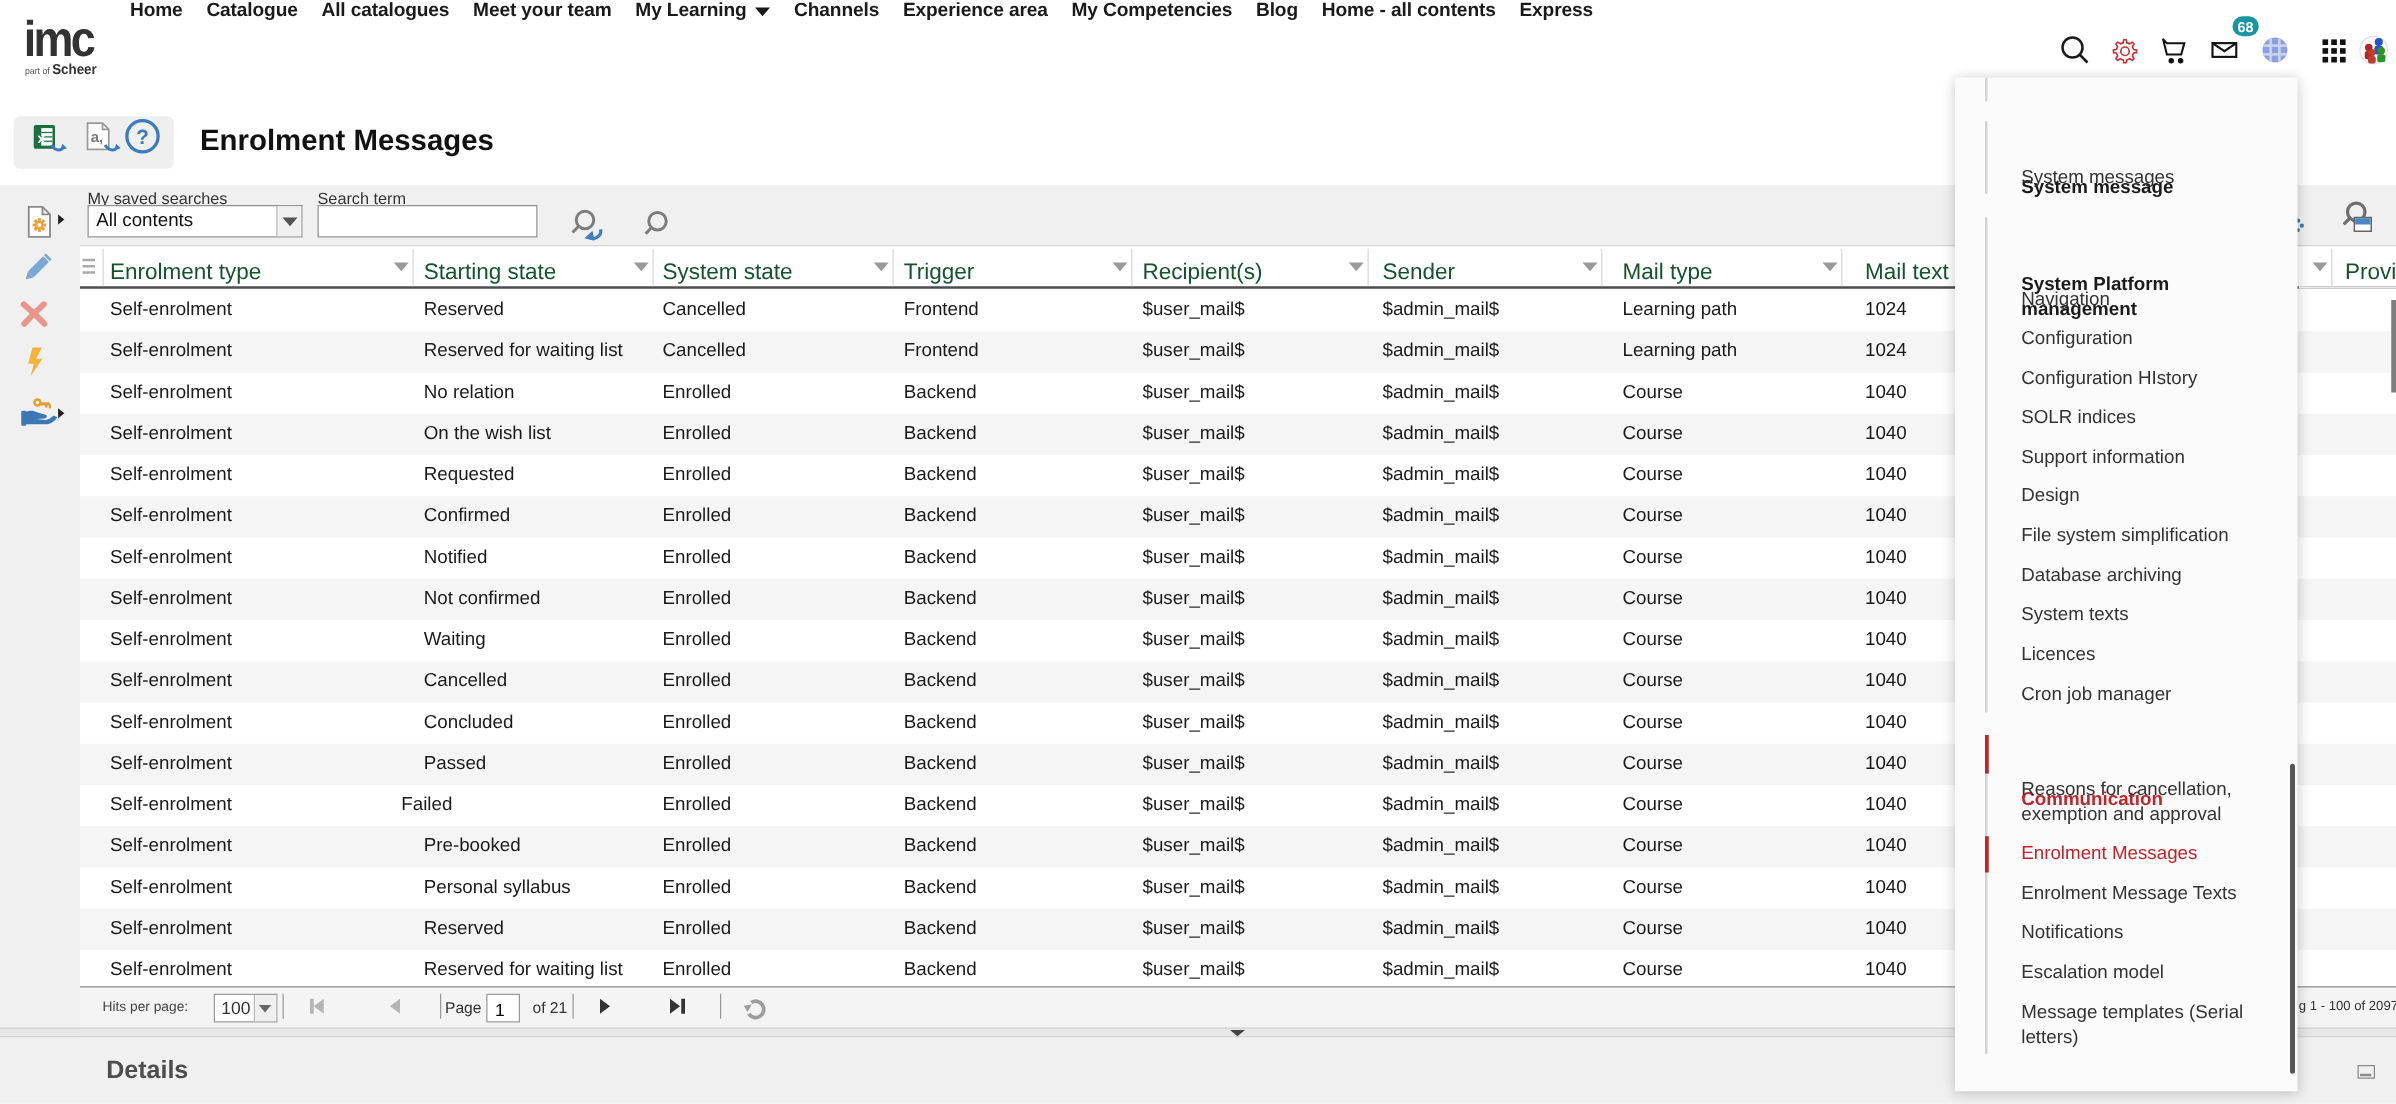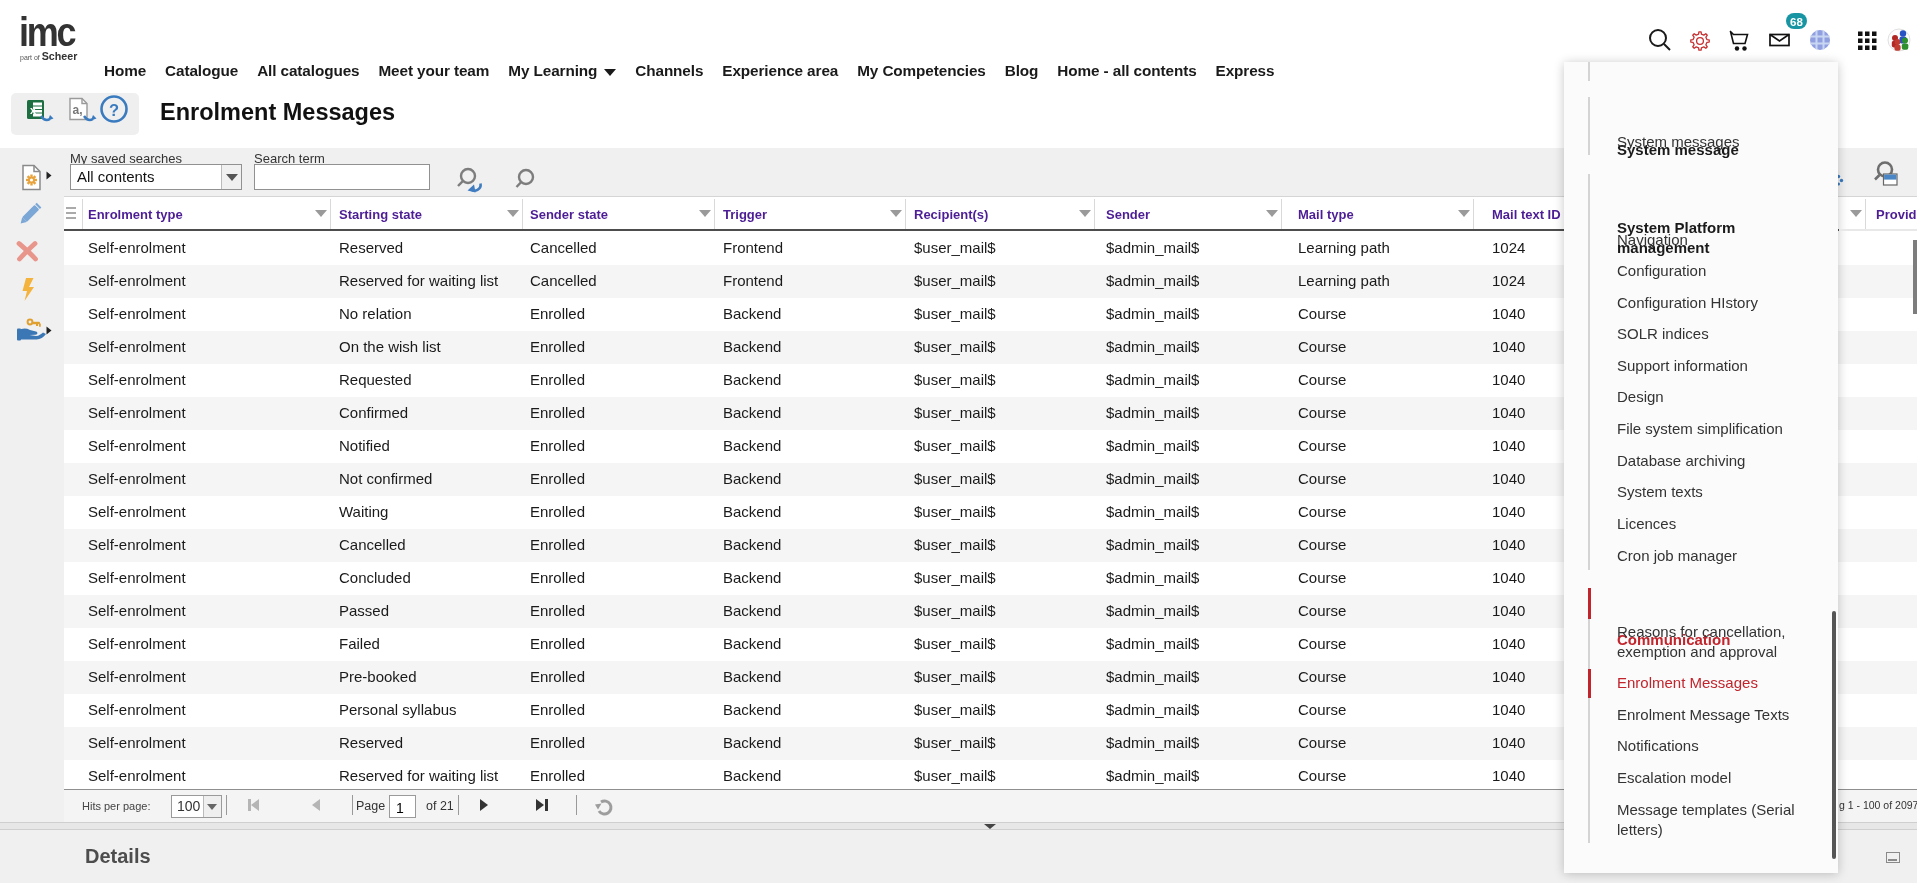--- a/index.html
+++ b/index.html
@@ -3,21 +3,21 @@
 <style>
 * { margin:0; padding:0; box-sizing:border-box; }
 html,body { width:1917px; height:883px; overflow:hidden; background:#fff;
   font-family:"Liberation Sans", sans-serif; }
 
 #navbar { position:absolute; left:0; top:0; width:1917px; height:80px; background:#fff; }
 #logo { position:absolute; left:19px; top:9px; color:#333; }
 #logo .imc { font-size:40px; font-weight:bold; letter-spacing:-2.5px; line-height:38px; transform:scaleX(0.9); transform-origin:0 0; position:relative; top:4px; }
 #logo .sub { font-size:7.5px; color:#555; margin-top:3px; margin-left:1px; transform:scaleX(0.93); transform-origin:0 0; }
 #logo .sub b { font-size:11.5px; color:#333; }
-#nav { position:absolute; left:104px; top:0; height:80px; display:flex; gap:19px; align-items:flex-end;
+#nav { position:absolute; left:104px; top:0; height:80px; display:flex; gap:19px; align-items:flex-start;
   font-size:15.3px; font-weight:bold; color:#1a1a1a; letter-spacing:-0.1px; white-space:nowrap; }
 #nav .caret { display:inline-block; width:0; height:0; border-left:6px solid transparent;
   border-right:6px solid transparent; border-top:7px solid #1a1a1a; margin-left:7px; }
 
 #titlebar { position:absolute; left:0; top:80px; width:1917px; height:68px; background:#fff; }
 #iconbox { position:absolute; left:11px; top:13px; width:128px; height:42px; background:#efefef; border-radius:5px; }
 #pagetitle { position:absolute; left:160px; top:19px; font-size:23.5px; font-weight:bold; color:#111; }
 
 #toolbar { position:absolute; left:0; top:148px; width:1917px; height:48px; background:#f1f0f0; }
 .lbl { position:absolute; top:3px; font-size:13px; color:#333; }
@@ -26,21 +26,21 @@
 #selbox .btn { position:absolute; right:0; top:0; width:20px; height:24px; background:#f0f0f0; border-left:1px solid #bbb; }
 #selbox .btn:after { content:""; position:absolute; left:4px; top:9px; width:0; height:0;
   border-left:6px solid transparent; border-right:6px solid transparent; border-top:7px solid #555; }
 #searchbox { position:absolute; left:254px; top:16px; width:176px; height:26px; background:#fff; border:1px solid #919191; }
 
 #sidebar { position:absolute; left:0; top:148px; width:64px; height:682px; background:#f1f0f0; }
 
 #grid { position:absolute; left:64px; top:196px; width:1853px; height:594px; background:#fff; }
 #ghead { position:absolute; left:0; top:0; width:1853px; height:35px; background:#fff;
   border-top:1px solid #d5d5d5; border-bottom:2px solid #4d4d4d; }
-.hcell { position:absolute; top:10px; font-size:13px; font-weight:bold; color:#4c1d95; margin-left:-64px; }
+.hcell { position:absolute; top:10px; font-size:18px; font-weight:normal; color:#14532d; margin-left:-64px; }
 .vsep { position:absolute; top:2px; height:30px; width:1px; background:#d9d9d9; margin-left:-64px; }
 .farr { position:absolute; top:13px; width:0; height:0; border-left:6px solid transparent;
   border-right:6px solid transparent; border-top:7px solid #9a9a9a; margin-left:-64px; }
 #hamb { position:absolute; left:2px; top:10px; width:10px; height:12px; border-top:2px solid #aaa;
   border-bottom:2px solid #aaa; }
 #hamb:after { content:""; position:absolute; left:0; top:3px; width:10px; height:2px; background:#aaa; }
 .row { position:absolute; left:64px; width:1853px; height:49px; border-bottom:1px solid #e2e2e2;
   font-size:15px; color:#1a1a1a; }
 .row span { position:absolute; top:7px; margin-left:-64px; white-space:nowrap; }
 
@@ -263,21 +263,21 @@
     </g>
     <path d="M46.5 326.5 l5 4 -5 4 z" fill="#222"></path>
   </svg>
 </div>
 
 <div id="grid">
   <div id="ghead">
     <div id="hamb"></div>
     <span class="hcell" style="left:88px">Enrolment type</span>
 <span class="hcell" style="left:339px">Starting state</span>
-<span class="hcell" style="left:530px">Sender state</span>
+<span class="hcell" style="left:530px">System state</span>
 <span class="hcell" style="left:723px">Trigger</span>
 <span class="hcell" style="left:914px">Recipient(s)</span>
 <span class="hcell" style="left:1106px">Sender</span>
 <span class="hcell" style="left:1298px">Mail type</span>
 <span class="hcell" style="left:1492px">Mail text ID</span>
 <span class="hcell" style="left:1876px">Provider</span>
 <i class="vsep" style="left:82px"></i>
 <i class="vsep" style="left:330px"></i>
 <i class="farr" style="left:315px"></i>
 <i class="vsep" style="left:522px"></i>
@@ -413,21 +413,21 @@
     <span style="left:339px">Passed</span>
     <span style="left:530px">Enrolled</span>
     <span style="left:723px">Backend</span>
     <span style="left:914px">$user_mail$</span>
     <span style="left:1106px">$admin_mail$</span>
     <span style="left:1298px">Course</span>
     <span style="left:1492px">1040</span>
   </div>
 <div class="row" style="top:628px;background:#fff">
     <span style="left:88px">Self-enrolment</span>
-    <span style="left:339px">Failed</span>
+    <span style="left:321px">Failed</span>
     <span style="left:530px">Enrolled</span>
     <span style="left:723px">Backend</span>
     <span style="left:914px">$user_mail$</span>
     <span style="left:1106px">$admin_mail$</span>
     <span style="left:1298px">Course</span>
     <span style="left:1492px">1040</span>
   </div>
 <div class="row" style="top:661px;background:#f5f5f5">
     <span style="left:88px">Self-enrolment</span>
     <span style="left:339px">Pre-booked</span>

